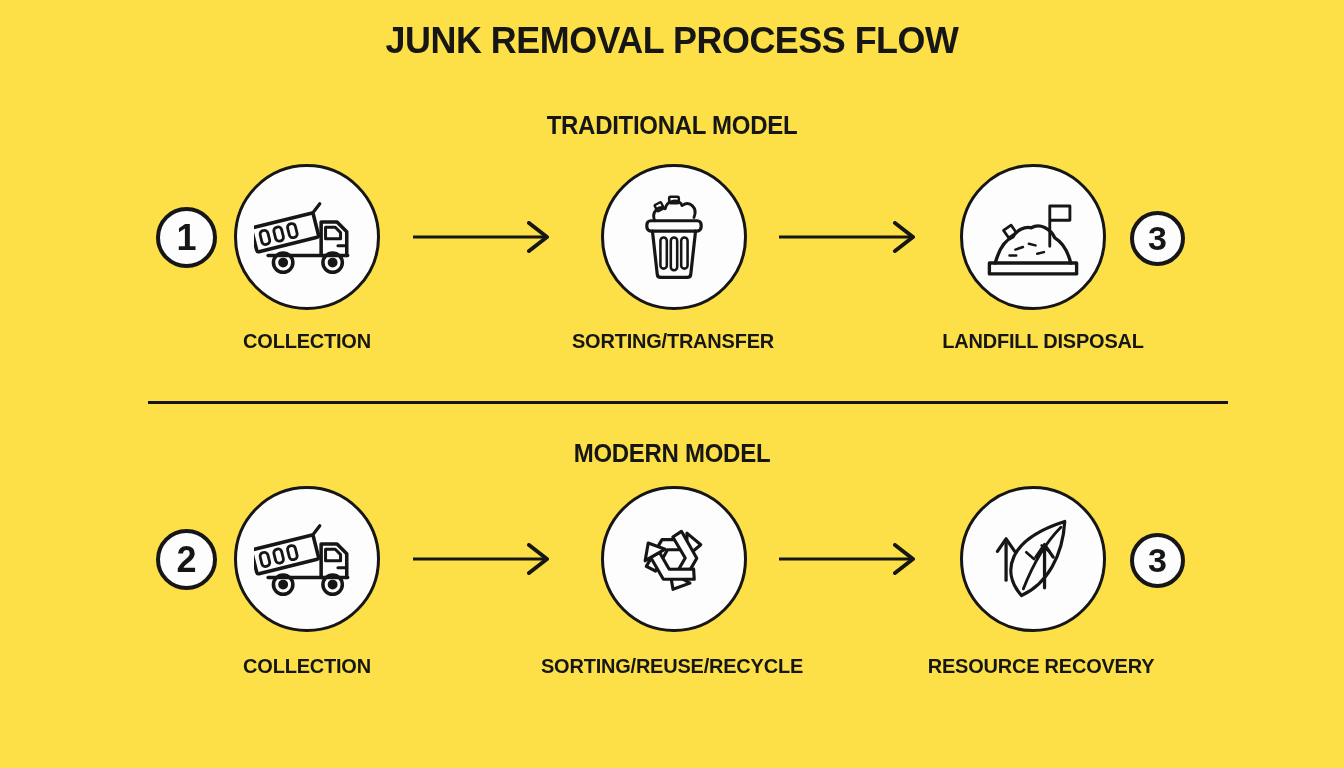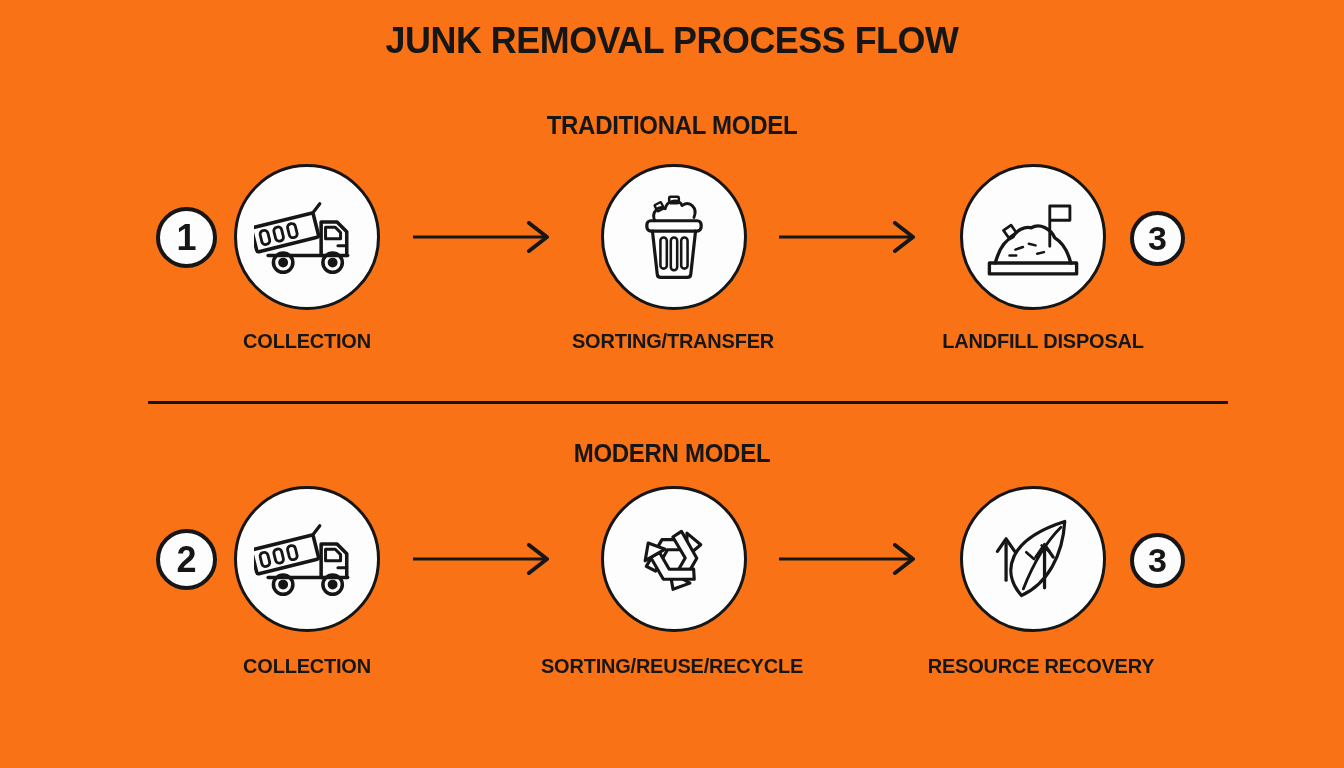--- a/index.html
+++ b/index.html
@@ -1,18 +1,18 @@
 <!DOCTYPE html>
 <html><head>
 <meta charset="utf-8">
 <style>
   * { margin:0; padding:0; box-sizing:border-box; }
   html,body { width:1344px; height:768px; overflow:hidden; }
   body { font-family:"Liberation Sans", sans-serif; background:#fdfdfd; color:#161616; }
-  .stage { position:relative; width:1344px; height:768px; background:#f97316; }
+  .stage { position:relative; width:1344px; height:768px; background:#fde047; }
 
   .title {
     position:absolute; top:20px; left:0; width:100%;
     text-align:center; font-size:37px; font-weight:800;
     letter-spacing:-0.5px; transform:scaleX(0.97);
   }
   .heading {
     position:absolute; left:0; width:100%;
     text-align:center; font-size:25px; font-weight:800;
     letter-spacing:-0.3px; transform:scaleX(0.96);

